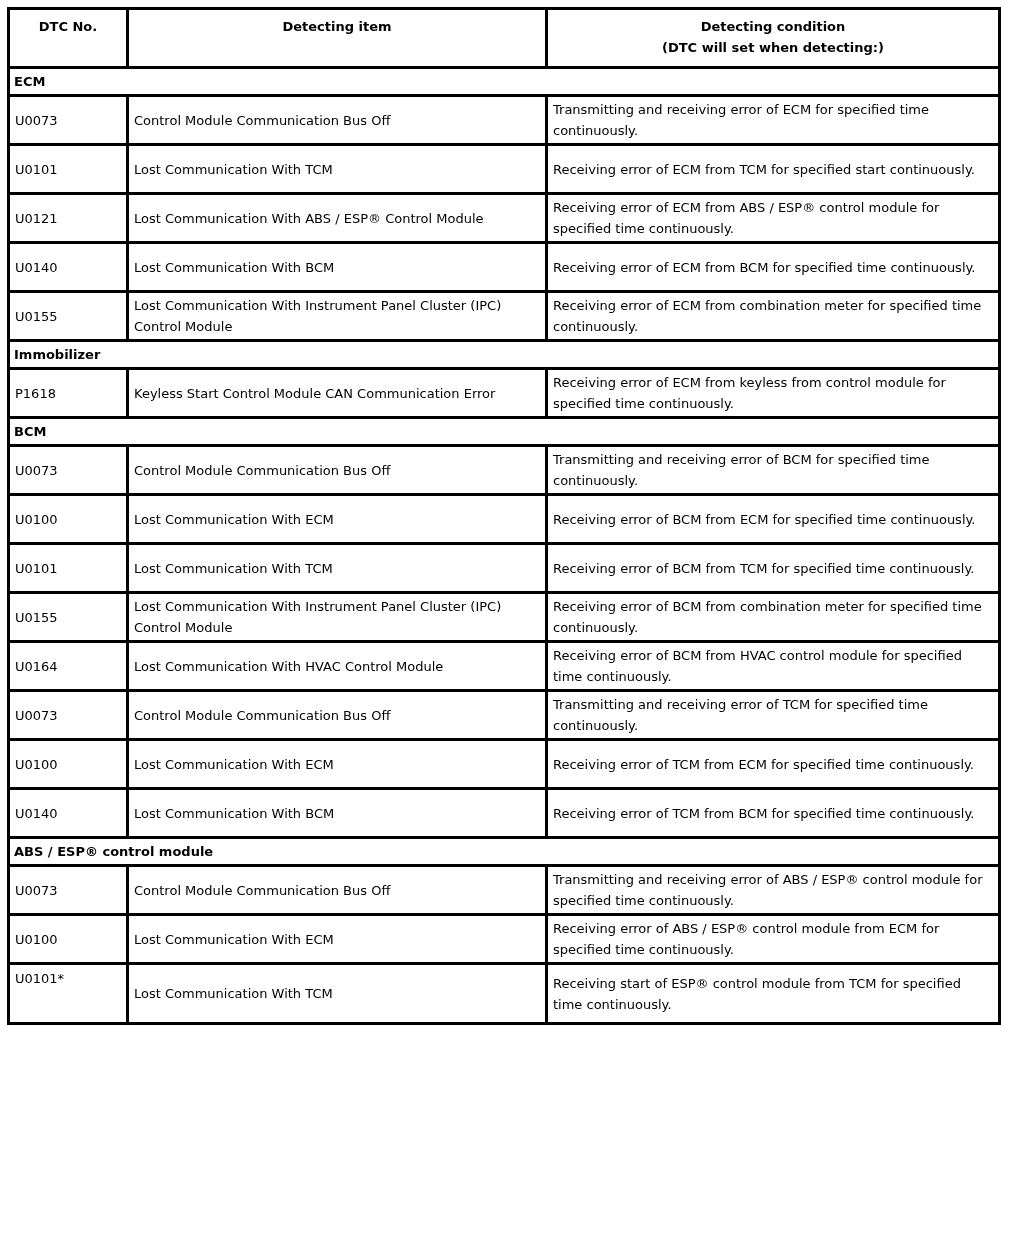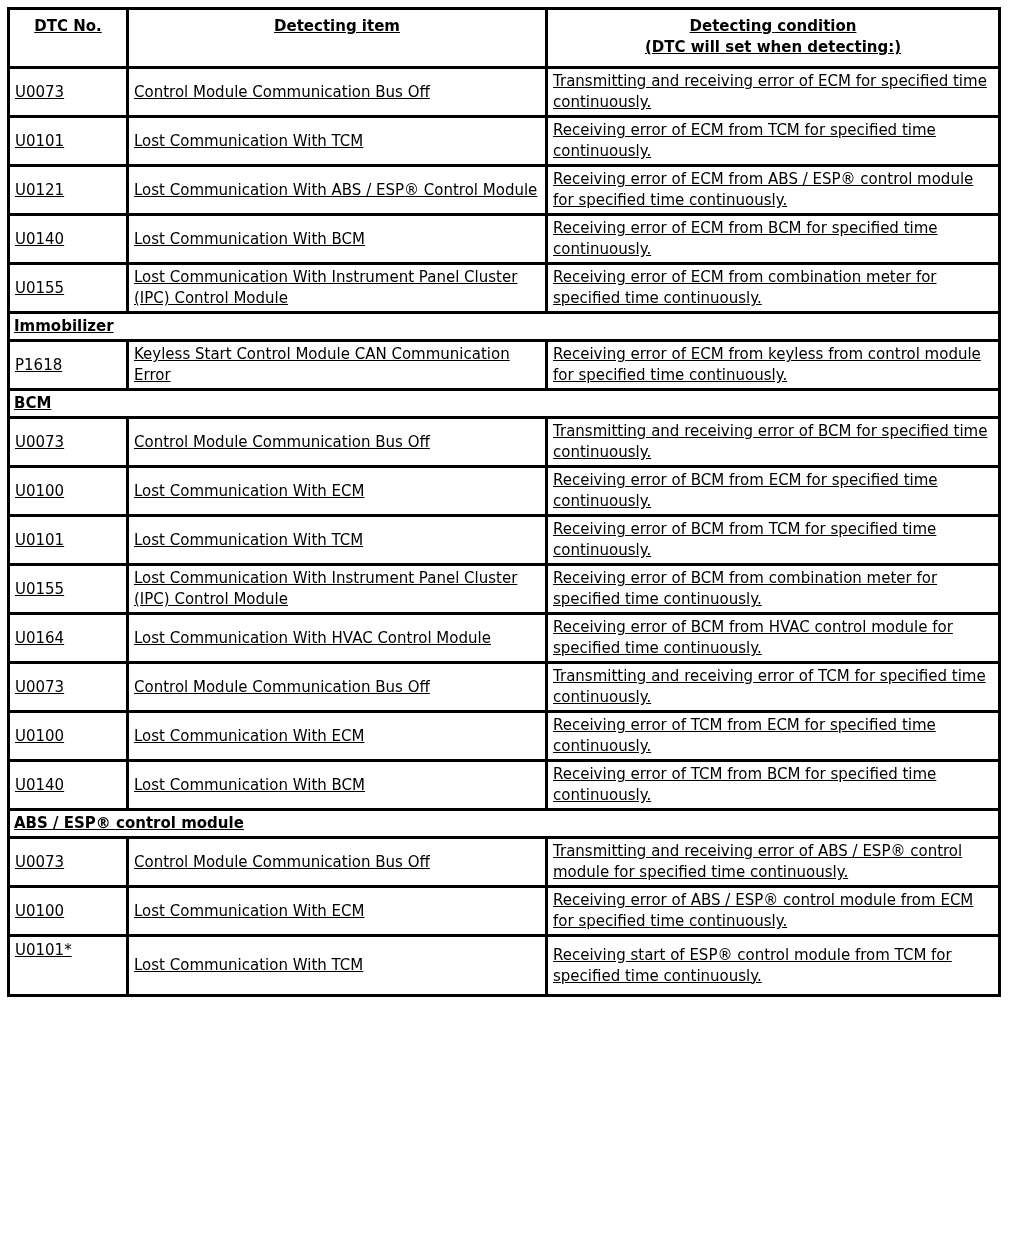--- a/index.html
+++ b/index.html
@@ -1,19 +1,19 @@
 <!DOCTYPE html>
 <html><head>
 <meta charset="utf-8">
 <style>
   html, body { margin: 0; padding: 0; background: #ffffff; }
   body { width: 1024px; height: 1240px; position: relative; overflow: hidden;
          font-family: "DejaVu Sans", sans-serif; color: #000; }
   table.dtc { position: absolute; left: 7px; top: 7px; width: 991px; border-collapse: collapse;
-              table-layout: fixed; font-size: 15px; line-height: 21px; text-decoration: underline; }
+              table-layout: fixed; font-size: 13px; line-height: 21px; }
   table.dtc td, table.dtc th { border: 3px solid #000; padding: 0 5px; vertical-align: middle; overflow: hidden; }
   col.c1 { width: 119px; } col.c2 { width: 419px; } col.c3 { width: 453px; }
   th { font-weight: bold; text-align: center; vertical-align: top !important; height: 50px; padding-top: 6px !important; }
   tr.section td { font-weight: bold; height: 25px; padding: 0 4px; }
   tr.row td { height: 46px; }
   td.code { padding-left: 4px; }
   td.cond { padding-left: 4px; padding-right: 2px; }
   td.code.star { vertical-align: top; padding-top: 3px; }
   tr.row.last td { height: 54px; }
 </style>
@@ -31,29 +31,32 @@
       <th>DTC No.</th>
       <th>Detecting item</th>
       <th>
         <div>Detecting condition</div>
         <div>(DTC will set when detecting:)</div>
       </th>
     </tr>
   </thead>
   <tbody>
 
+    <tr class="section">
+        <td colspan="3">ECM</td>
+      </tr>
     <tr class="row">
         <td class="code">U0073</td>
         <td>Control Module Communication Bus Off</td>
         <td class="cond">Transmitting and receiving error of ECM for specified time continuously.</td>
       </tr>
     <tr class="row">
         <td class="code">U0101</td>
         <td>Lost Communication With TCM</td>
-        <td class="cond">Receiving error of ECM from TCM for specified time continuously.</td>
+        <td class="cond">Receiving error of ECM from TCM for specified start continuously.</td>
       </tr>
     <tr class="row">
         <td class="code">U0121</td>
         <td>Lost Communication With ABS / ESP® Control Module</td>
         <td class="cond">Receiving error of ECM from ABS / ESP® control module for specified time continuously.</td>
       </tr>
     <tr class="row">
         <td class="code">U0140</td>
         <td>Lost Communication With BCM</td>
         <td class="cond">Receiving error of ECM from BCM for specified time continuously.</td>

